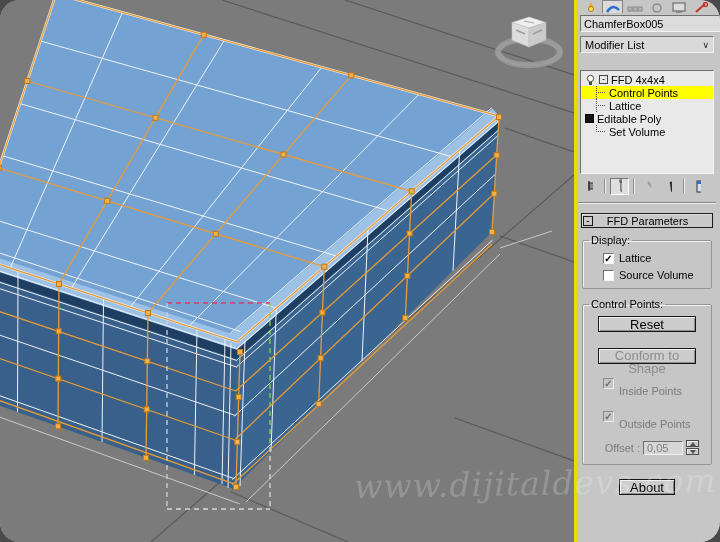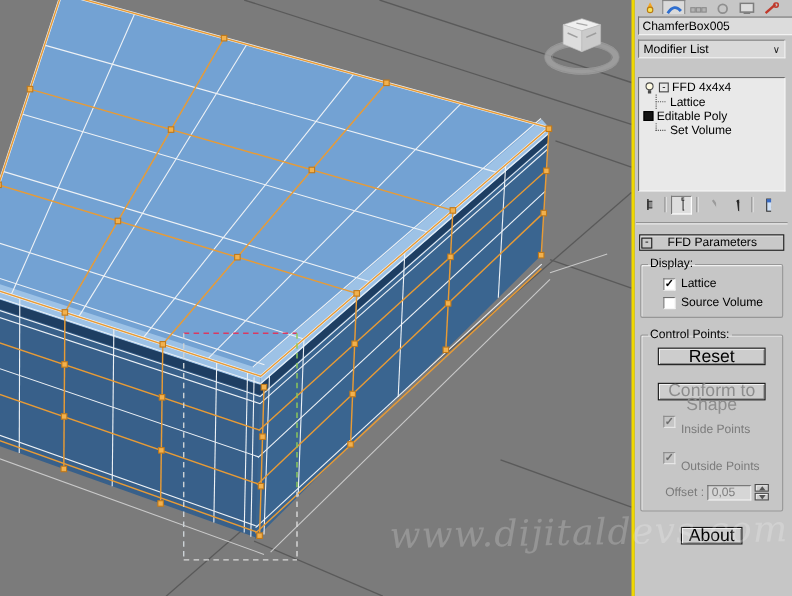--- a/index.html
+++ b/index.html
@@ -1,19 +1,19 @@
 <!DOCTYPE html>
 <html style="--panel-bg: #c6c6c6; --ground: #7b7b7b; --grid-line: #5a5a5a; --top-face: #73a2d3; --side-left: #38608a; --side-right: #3a6590; --chamfer-light: #9dc2e6; --navy-stripe: #1e3e62; --wire-white: #eef2f6; --lattice-orange: #e89b35; --control-point: #f2b14d; --object-blue: #2d62a8; --highlight-yellow: #ffff00; --viewport-border-yellow: #f0d800; --marquee-red: #d93b63; --marquee-green: #8ecb57; --marquee-gray: #d9d9d9;"><head>
 <meta charset="utf-8">
 <style>
   html,body{margin:0;padding:0;background:#4a4a4a;}
   *{box-sizing:border-box;}
   .app{position:relative;width:720px;height:542px;overflow:hidden;
        font-family:"Liberation Sans",sans-serif;font-size:11px;color:#000;
-       background:var(--panel-bg);display:flex;}
+       background:var(--panel-bg);display:flex;border-radius:20px;}
   
   .viewport{position:relative;width:577px;height:542px;background:var(--ground);
             border-right:3px solid var(--viewport-border-yellow);}
   .viewport svg{display:block;}
   .f-top{fill:var(--top-face);}
   .s-left{fill:var(--side-left);}
   .s-right{fill:var(--side-right);}
   .cham{fill:var(--chamfer-light);}
   .navy{fill:var(--navy-stripe);}
   .w{stroke:var(--wire-white);stroke-width:1;fill:none;}
@@ -73,21 +73,21 @@
   .cbx{flex:none;width:11px;height:11px;background:#fff;border:1px solid;
       border-color:#6f6f6f #f6f6f6 #f6f6f6 #6f6f6f;font-size:10px;line-height:10px;
       text-align:center;color:#000;font-weight:bold;}
   .dis .cbx{background:#c6c6c6;color:#6e6e6e;border-color:#8a8a8a #e9e9e9 #e9e9e9 #8a8a8a;}
   .dis .lbl{color:#7b7b7b;margin-top:16px;}
   .rb{flex:none;width:11px;height:11px;border-radius:50%;background:#fff;position:relative;
       border:1px solid;border-color:#6f6f6f #f6f6f6 #f6f6f6 #6f6f6f;}
   .rb.on::after{content:'';position:absolute;inset:2px;border-radius:50%;background:#000;}
   .btn{display:block;margin:5px auto 0;width:98px;height:16px;background:#cdcdcd;
       border:1px solid #161616;box-shadow:inset 1px 1px 0 #f1f1f1, inset -1px -1px 0 #8b8b8b;
-      font-family:"Liberation Sans",sans-serif;font-size:16px;line-height:13px;color:#000;padding:0;}
+      font-family:"Liberation Sans",sans-serif;font-size:13px;line-height:13px;color:#000;padding:0;}
   .btn.disabled{color:#8d8d8d;}
   .btn.spaced{margin-top:16px;}
   .offset-row{display:flex;align-items:center;justify-content:flex-end;margin:10px 8px 2px 0;gap:3px;}
   .offlbl{color:#7b7b7b;}
   .spinfield{width:40px;height:14px;background:#d6d6d6;color:#7e7e7e;
       border:1px solid;border-color:#6f6f6f #f0f0f0 #f0f0f0 #6f6f6f;
       padding:0 3px;line-height:12px;}
   .spinner{display:flex;flex-direction:column;gap:1px;}
   .sp{width:13px;height:7px;background:#cdcdcd;border:1px solid #4c4c4c;
       box-shadow:inset 1px 1px 0 #eee;position:relative;padding:0;}
@@ -310,20 +310,24 @@
 
     <div class="stack">
       <div class="stack-row">
         <svg class="bulb" width="11" height="12">
           <circle cx="5.5" cy="4.5" r="3.2" fill="#fffbe2" stroke="#4a4a4a"></circle>
           <rect x="4" y="8" width="3" height="3" fill="#4a4a4a"></rect>
         </svg>
         <span class="minusbox">-</span>
         <span>FFD 4x4x4</span>
       </div>
+      <div class="stack-row selected">
+        <span class="tree"></span>
+        <span>Control Points</span>
+      </div>
       <div class="stack-row">
         <span class="tree"></span>
         <span>Lattice</span>
       </div>
       <div class="stack-row">
         <span class="ep-icon"></span>
         <span>Editable Poly</span>
       </div>
       <div class="stack-row">
         <span class="tree last"></span>

